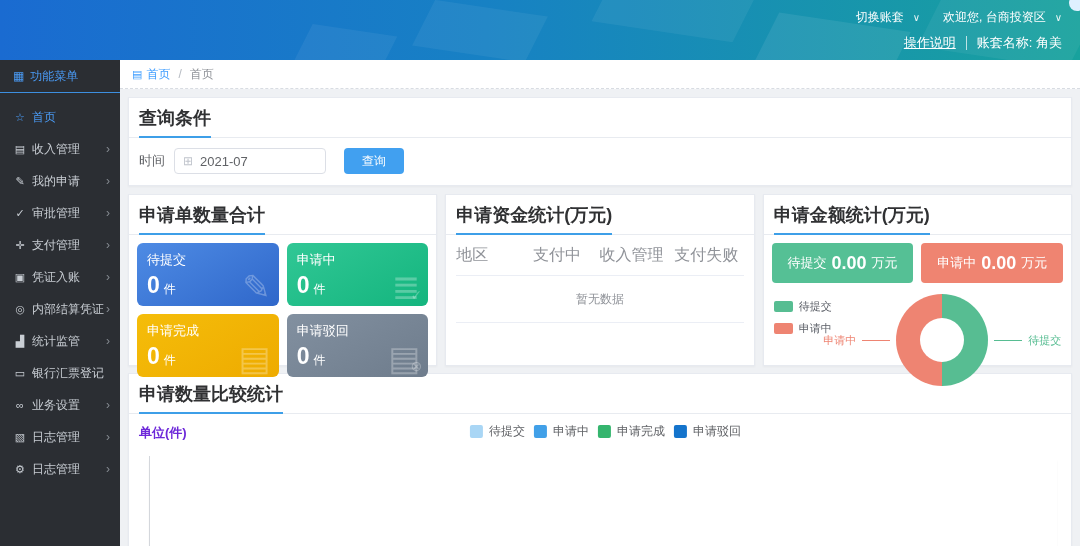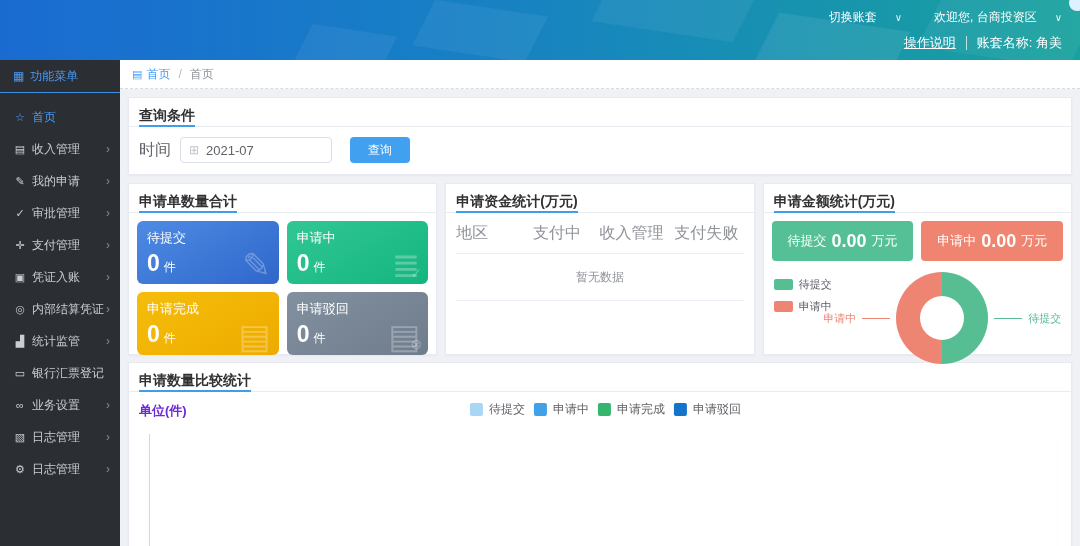--- a/index.html
+++ b/index.html
@@ -11,21 +11,21 @@
     background:linear-gradient(90deg,#1a6bd1 0%,#1781c4 45%,#18a29d 100%); overflow:hidden; z-index:5; }
   .deco { position:absolute; background:rgba(255,255,255,0.06); transform:skewX(-20deg) rotate(8deg); }
   .d1 { width:120px; height:46px; left:420px; top:8px; }
   .d2 { width:150px; height:52px; left:600px; top:-20px; }
   .d3 { width:140px; height:60px; left:760px; top:22px; background:rgba(255,255,255,0.08); }
   .d4 { width:160px; height:70px; left:930px; top:-12px; }
   .d5 { width:90px; height:40px; left:300px; top:30px; }
   .brand { position:absolute; left:18px; top:14px; font-size:27px; font-weight:bold; color:#fff;
     letter-spacing:3px; text-shadow:2px 3px 3px rgba(0,0,0,0.45); }
   .header-right { position:absolute; right:18px; top:7px; color:#fff; text-align:right; }
-  .hr-row1 { font-size:12px; display:flex; align-items:center; justify-content:flex-end; gap:18px; height:20px; }
+  .hr-row1 { font-size:12px; display:flex; align-items:center; justify-content:flex-end; gap:9px; height:20px; }
   .hr-row2 { font-size:13px; display:flex; align-items:center; justify-content:flex-end; gap:10px; margin-top:7px; }
   .chev { font-size:10px; opacity:0.9; margin-right:14px; }
   .chev:last-child { margin-right:0; }
   .manual-link { color:#fff; text-decoration:underline; cursor:pointer; }
   .v-div { width:1px; height:14px; background:rgba(255,255,255,0.7); display:inline-block; }
   .corner-dot { position:absolute; right:-5px; top:-5px; width:16px; height:16px; border-radius:50%;
     background:#dff0ff; }
 
   
   .sidebar { position:absolute; top:60px; left:0; width:120px; height:486px; background:#2b2e33; z-index:4; }
@@ -44,27 +44,27 @@
   .breadcrumb { height:29px; background:#fff; border-bottom:1px dashed #d8dce2;
     display:flex; align-items:center; padding-left:12px; font-size:12px; gap:4px; }
   .bc-icon { color:#409eff; font-size:11px; }
   .bc-root { color:#409eff; }
   .bc-sep { color:#b4b9c0; margin:0 4px; }
   .bc-cur { color:#909399; }
   .main { padding:8px; }
 
   .panel { background:#fff; border:1px solid #e7eaf0; box-shadow:0 1px 2px rgba(0,0,0,0.04); }
   .panel-head { padding:8px 10px 0 10px; border-bottom:1px solid #e8ebf0; }
-  .panel-title { display:inline-block; font-size:14px; font-weight:600; color:#303133;
-    border-bottom:2px solid #3d9fe8; margin-bottom:-1px; }
+  .panel-title { display:inline-block; font-size:18px; font-weight:600; color:#303133;
+    padding-bottom:6px; border-bottom:2px solid #3d9fe8; margin-bottom:-1px; }
 
   
   .query-panel { margin-bottom:8px; }
   .query-body { display:flex; align-items:center; padding:10px 10px 11px 10px; }
-  .q-label { font-size:16px; color:#606266; margin-right:9px; }
+  .q-label { font-size:13px; color:#606266; margin-right:9px; }
   .date-input { width:152px; height:26px; border:1px solid #dcdfe6; border-radius:4px;
     display:flex; align-items:center; padding:0 8px; gap:7px; background:#fff; cursor:text; }
   .di-icon { color:#c0c4cc; font-size:12px; }
   .di-value { font-size:13px; color:#606266; }
   .search-btn { margin-left:18px; width:60px; height:26px; background:#41a0f0; border:none; border-radius:4px;
     color:#fff; font-size:12px; cursor:pointer; font-family:inherit; }
 
   
   .row3 { display:flex; gap:8px; margin-bottom:7px; }
   .row3 .panel { flex:1 1 0; height:172px; }

